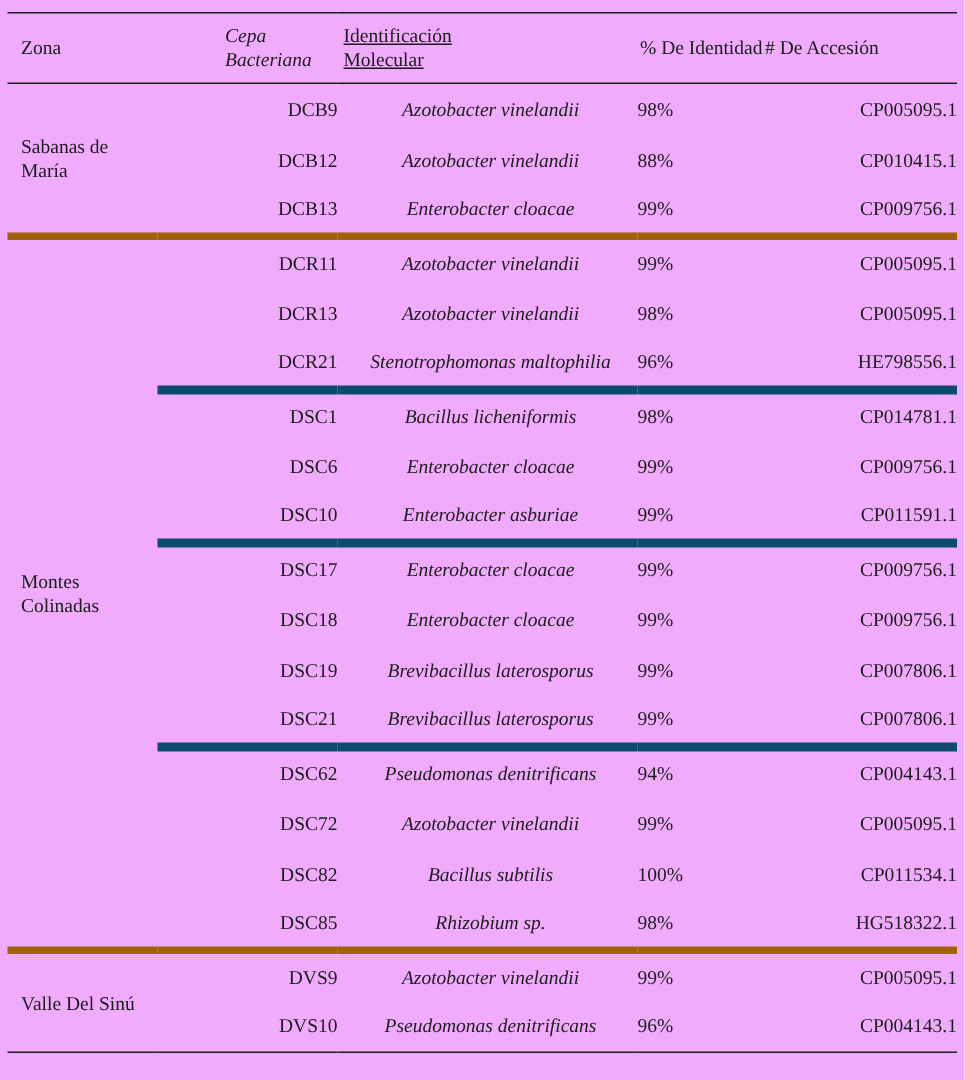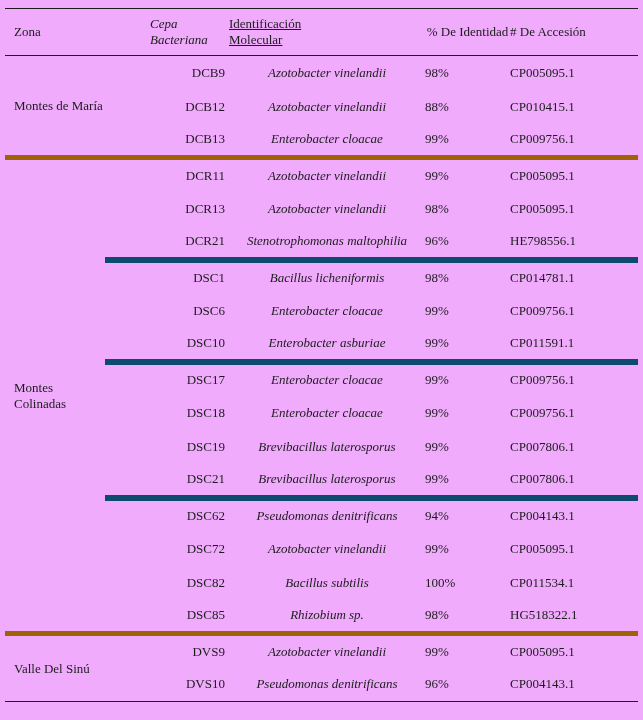--- a/index.html
+++ b/index.html
@@ -52,21 +52,21 @@
     padding: 0;
   }
   td.zone {
     text-align: left;
     padding-left: 9px;
     vertical-align: middle;
   }
   td.cepa { text-align: right; }
   td.mol  { text-align: center; padding-left: 4px; font-style: italic; }
   td.pct  { }
-  td.acc  { text-align: left; }
+  td.acc  { text-align: right; }
 
   .group-line { border-top: 5px solid #a16207; }
   .sub-line   { border-top: 6px solid #0c4a6e; }
 </style>
 </head>
 <body>
 
 <div class="page">
   <table class="results">
     <colgroup>
@@ -82,21 +82,21 @@
         <th class="th-cepa">Cepa
 Bacteriana</th>
         <th class="th-mol">Identificación
 Molecular</th>
         <th class="th-pct">% De Identidad</th>
         <th class="th-acc"># De Accesión</th>
       </tr>
     </thead>
     <tbody>
         <tr>
-          <td rowspan="3" class="zone">Montes de María</td>
+          <td rowspan="3" class="zone">Sabanas de María</td>
           <td class="cepa">DCB9</td>
           <td class="mol">Azotobacter vinelandii</td>
           <td class="pct">98%</td>
           <td class="acc">CP005095.1</td>
         </tr>
         <tr>
           <td class="cepa">DCB12</td>
           <td class="mol">Azotobacter vinelandii</td>
           <td class="pct">88%</td>
           <td class="acc">CP010415.1</td>

